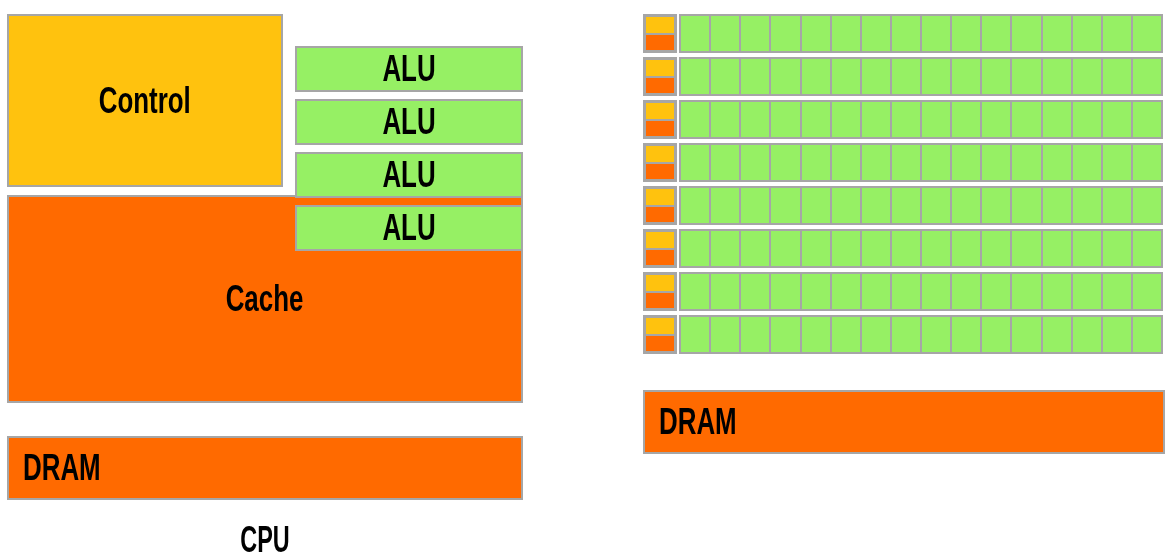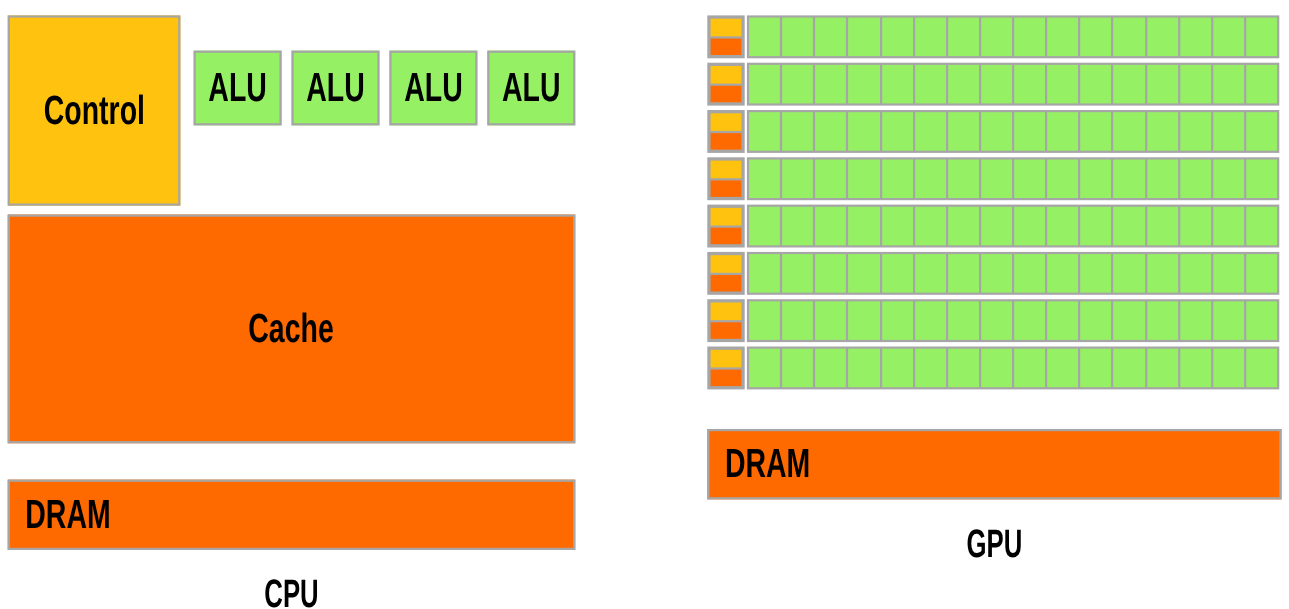--- a/index.html
+++ b/index.html
@@ -17,21 +17,21 @@
   .cpu-panel { position: absolute; left: 7px; top: 14px; width: 516px; }
   .cpu-top { display: flex; height: 174px; }
   .control-box {
     width: 276px; height: 173px;
     background: var(--yellow); border: 2px solid var(--gray);
     display: flex; align-items: center; justify-content: center;
   }
   .alu-grid {
     margin-left: 12px; flex: 1;
     display: grid;
-    grid-template-columns: 1fr 1fr 1fr 1fr; grid-template-rows: 1fr 1fr;
+    grid-template-columns: 1fr; grid-template-rows: 1fr 1fr;
     column-gap: 9px; row-gap: 7px; margin-top: 32px;
   }
   .alu-box {
     background: var(--green); border: 2px solid var(--gray);
     display: flex; align-items: center; justify-content: center;
   }
   .cache-box {
     margin-top: 7px; height: 208px;
     background: var(--orange); border: 2px solid var(--gray);
     display: flex; align-items: center; justify-content: center;
@@ -293,18 +293,15 @@
             <div class="alu-cell"></div>
             <div class="alu-cell"></div>
             <div class="alu-cell"></div>
             <div class="alu-cell"></div>
           </div>
         </div>
       </div>
     <div class="dram-box">
       <span class="cond box-label">DRAM</span>
     </div>
-    <div class="panel-title">
-      <span class="cond">GPU</span>
-    </div>
   </section>
 
 </div>
 
 </body></html>

